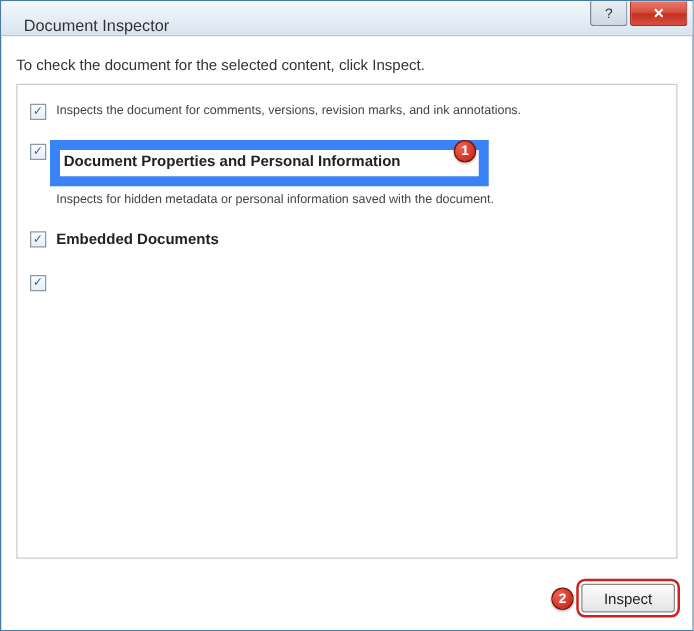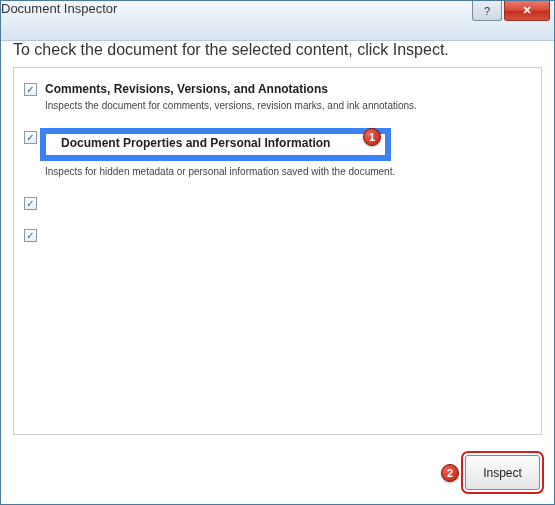--- a/index.html
+++ b/index.html
@@ -13,26 +13,26 @@
   }
   .window {
     width: 555px;
     height: 505px;
     border: 1px solid #4a7aa0;
     background: #fff;
     display: flex;
     flex-direction: column;
   }
   .titlebar {
-    height: 40px;
+    height: 28px;
     background: linear-gradient(to bottom, #f4f8fc 0%, #e6eef6 50%, #d8e4f0 100%);
     border-bottom: 1px solid #b8c8d8;
     display: flex;
-    align-items: flex-start;
-    padding-left: 0;
+    align-items: flex-end;
+    padding-left: 18px;
     position: relative;
   }
   .titlebar-title {
     color: #333;
     font-size: 13px;
   }
   .titlebar-buttons {
     position: absolute;
     right: 2px;
     top: 0;
@@ -54,23 +54,23 @@
     margin-right: 2px;
   }
   .tb-close {
     width: 46px;
     background: linear-gradient(to bottom, #e87a6a 0%, #d85040 45%, #c43020 55%, #d85040 100%);
     border-color: #a03020;
     color: #fff;
     font-weight: bold;
   }
   .instruction {
-    padding: 0 12px 8px 12px;
+    padding: 16px 12px 8px 12px;
     color: #333;
-    font-size: 16px;
+    font-size: 12px;
   }
   .content-box {
     margin: 0 12px 10px 12px;
     border: 1px solid #cccccc;
     flex: 1;
     padding: 14px 10px;
     background: #fff;
   }
   .option {
     display: flex;
@@ -99,22 +99,22 @@
     color: #222;
     font-size: 12px;
     margin-bottom: 3px;
   }
   .opt-desc {
     color: #444;
     font-size: 10px;
     line-height: 1.3;
   }
   .highlight-box {
-    border: 6px solid #3b82f6;
-    padding: 2px 15px;
+    border: 8px solid #3b82f6;
+    padding: 2px 3px;
     margin-left: -5px;
     margin-right: 140px;
     margin-top: -2px;
   }
   .callout {
     position: absolute;
     width: 18px;
     height: 18px;
     border-radius: 50%;
     background: radial-gradient(circle at 30% 30%, #f06050, #c02010);
@@ -130,21 +130,21 @@
   .footer {
     padding: 10px 14px 14px 14px;
     display: flex;
     justify-content: flex-end;
     align-items: center;
     gap: 8px;
     position: relative;
   }
   .btn {
     min-width: 75px;
-    height: 35px;
+    height: 23px;
     border: 1px solid #888;
     border-radius: 3px;
     background: linear-gradient(to bottom, #fdfdfd, #e4e4e4);
     font-size: 12px;
     color: #222;
     display: flex;
     align-items: center;
     justify-content: center;
     padding: 0 12px;
   }
@@ -173,21 +173,20 @@
 
   <div class="instruction">To check the document for the selected content, click Inspect.</div>
 
   <div class="content-box">
 
     <div class="option">
       <div class="checkbox">
           <span>✓</span>
         </div>
       <div class="opt-text">
-        <div class="opt-title">Comments, Revisions, Versions, and Annotations</div>
         <div class="opt-desc">Inspects the document for comments, versions, revision marks, and ink annotations.</div>
       </div>
     </div>
 
     <div class="option">
       <div class="checkbox">
           <span>✓</span>
         </div>
       <div class="opt-text" style="position:relative;">
         <div class="highlight-box">
@@ -196,20 +195,21 @@
         <div class="callout" style="left:318px; top:-2px;">1</div>
         <div class="opt-desc" style="margin-top:4px;">Inspects for hidden metadata or personal information saved with the document.</div>
       </div>
     </div>
 
     <div class="option">
       <div class="checkbox">
           <span>✓</span>
         </div>
       <div class="opt-text">
+        <div class="opt-title">Embedded Documents</div>
       </div>
     </div>
 
     <div class="option">
       <div class="checkbox">
           <span>✓</span>
         </div>
       <div class="opt-text">
       </div>
     </div>

